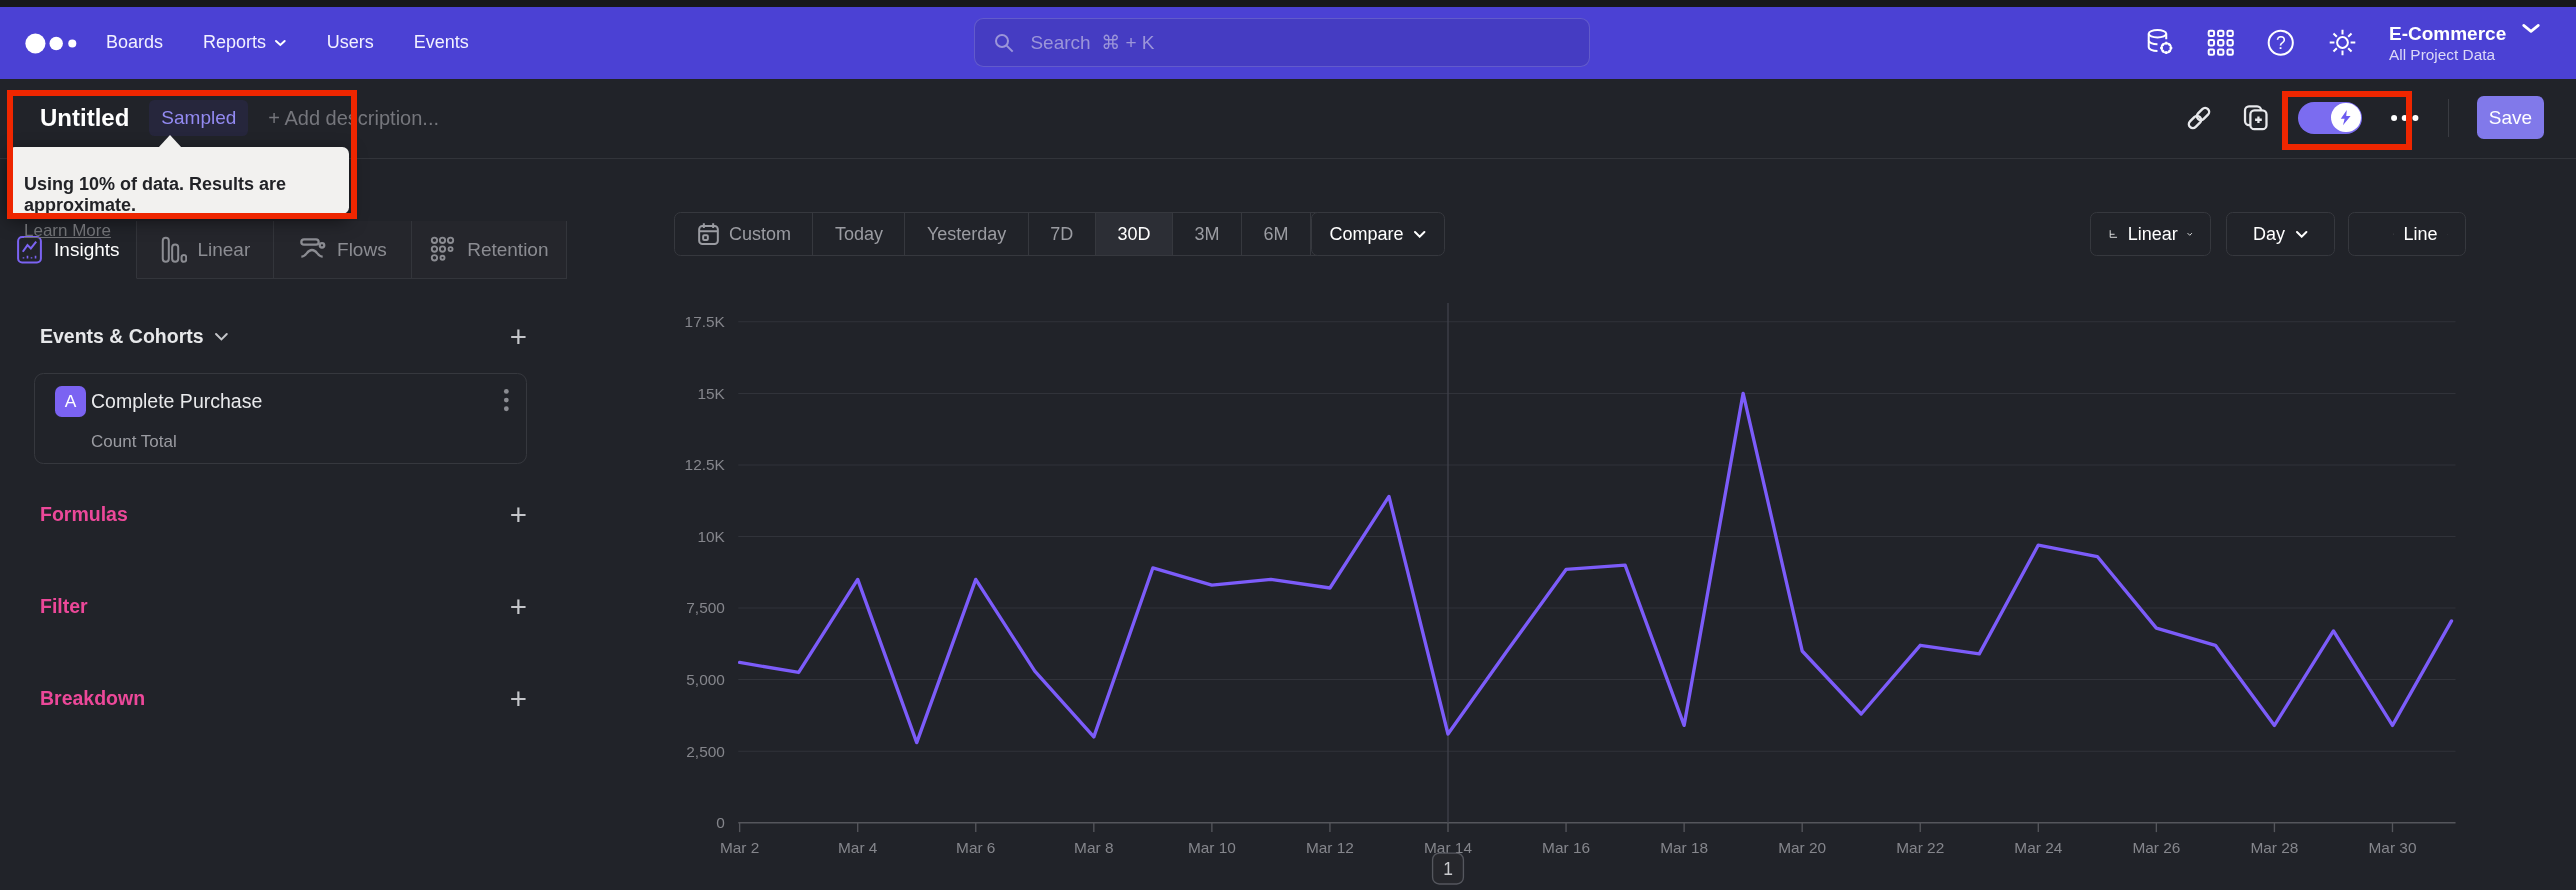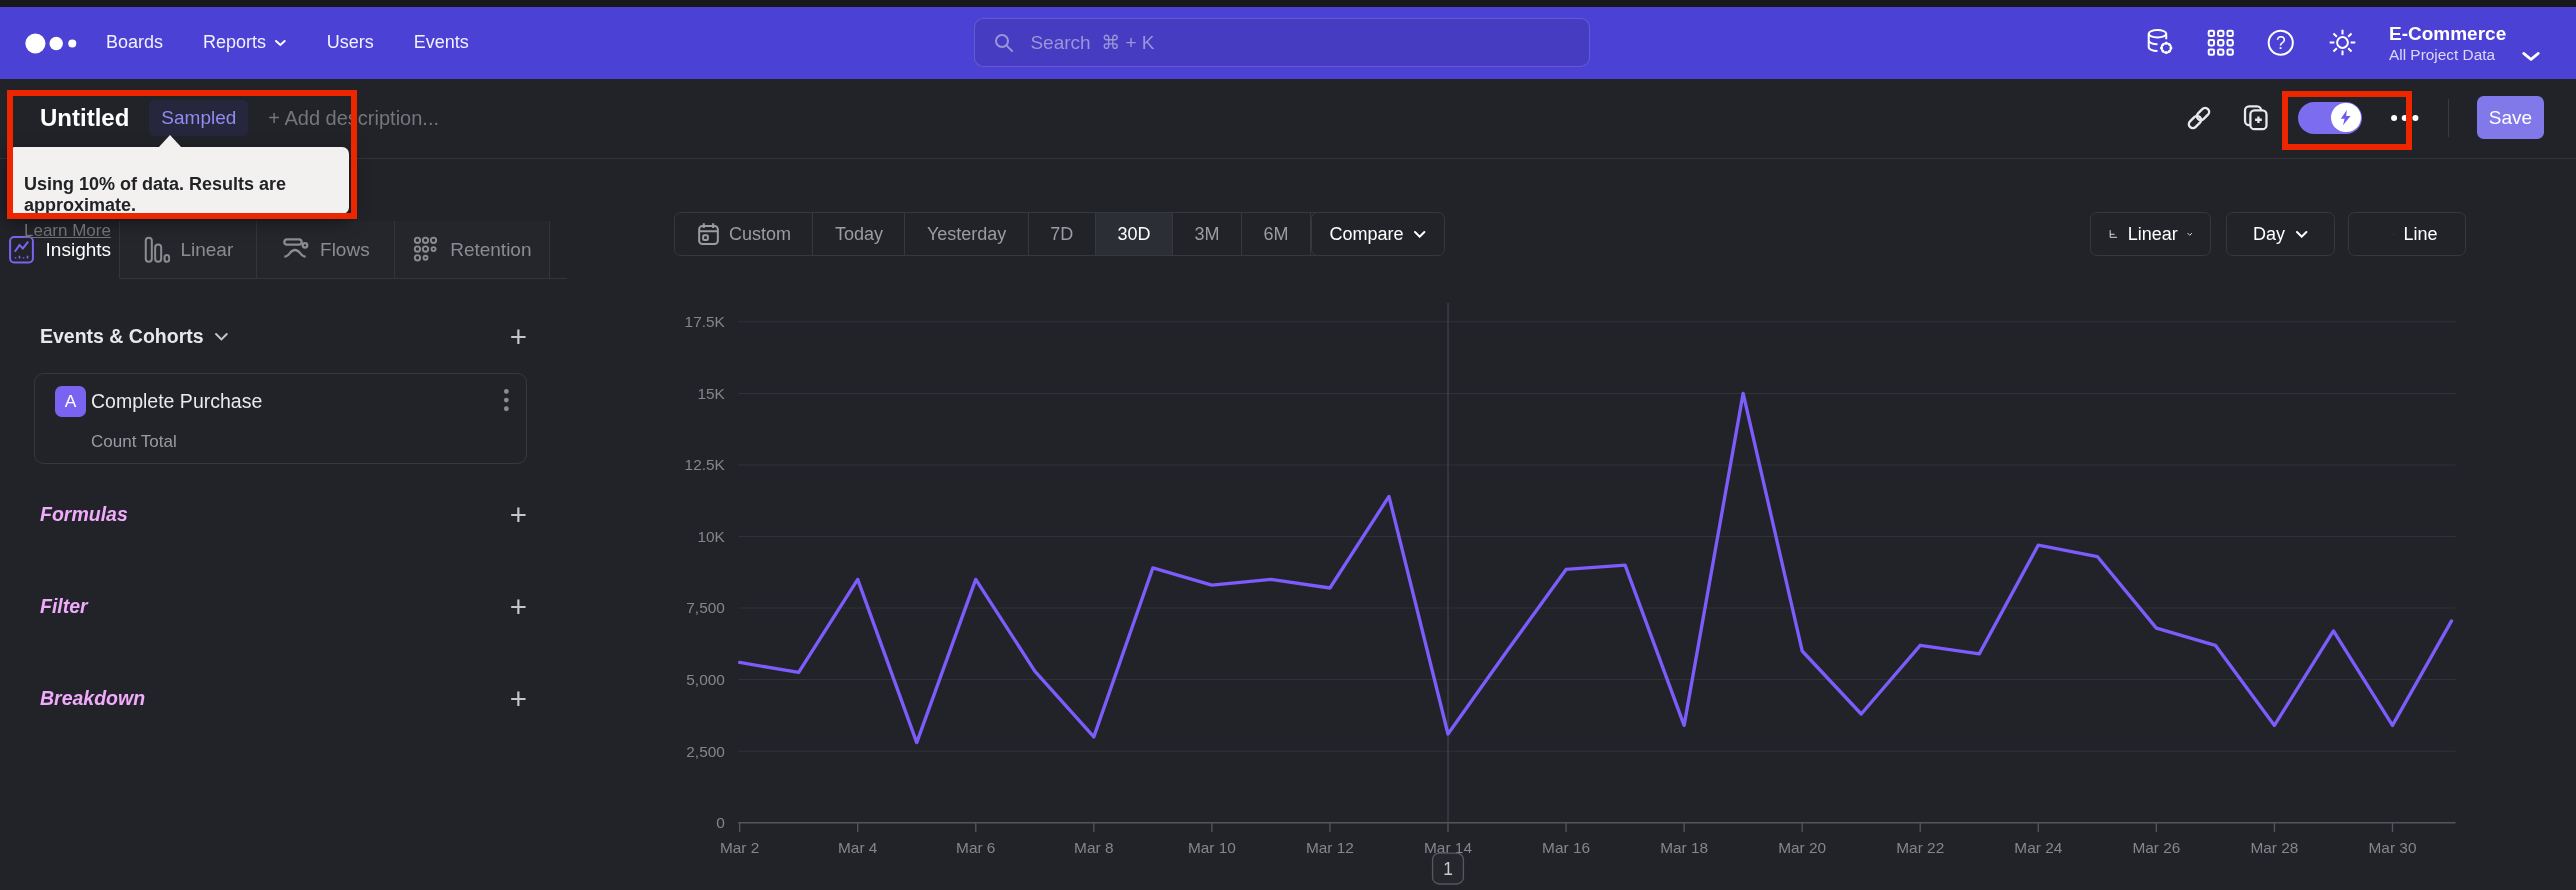--- a/index.html
+++ b/index.html
@@ -9,21 +9,21 @@
   .topstrip{position:absolute;left:0;top:0;width:100%;height:6.7px;background:#17181b;}
   .nav{position:absolute;left:0;top:6.7px;width:100%;height:72px;background:var(--nav);display:flex;align-items:center;}
   .logo{position:absolute;left:24px;top:23px;}
   .nav-items{position:absolute;left:86px;top:0;height:72px;display:flex;align-items:center;}
   .nav-item{display:flex;align-items:center;gap:8px;padding:0 20px;font-size:18px;color:#f2f1ff;cursor:pointer;}
   .search{position:absolute;left:974px;top:11.4px;width:616px;height:49px;background:var(--search-bg);border:1.3px solid rgba(255,255,255,0.16);border-radius:9.4px;display:flex;align-items:center;padding:0 17.4px;box-sizing:border-box;gap:12px;}
   .search input{flex:1;background:transparent;border:none;outline:none;font-size:19px;color:#cfcbf2;font-family:"Liberation Sans",sans-serif;}
   .search input::placeholder{color:#9b95d9;}
   .nav-right{position:absolute;right:35px;top:0;height:72px;display:flex;align-items:center;gap:31px;}
   .nav-icon{color:#f0effc;display:flex;align-items:center;justify-content:center;cursor:pointer;}
-  .project{display:flex;align-items:flex-end;gap:14.8px;cursor:pointer;}
+  .project{display:flex;align-items:flex-start;gap:14.8px;cursor:pointer;}
   .project-name{font-size:19px;font-weight:bold;color:#ffffff;line-height:23px;}
   .project-scope{font-size:15.4px;color:#dcd9f8;line-height:19px;}
   
   .report-header{position:absolute;left:0;top:78px;width:100%;height:81px;border-bottom:1.3px solid #32343a;box-sizing:border-box;display:flex;align-items:center;padding-left:40px;gap:20px;}
   .report-title{font-size:24px;font-weight:bold;color:#ffffff;}
   .sampled-badge{background:#26263c;color:var(--badge-text);font-size:19px;padding:6.7px 12px;border-radius:5.4px;cursor:pointer;}
   .add-desc{font-size:20px;color:#75767c;cursor:text;}
   .header-right{position:absolute;right:32px;top:0;height:79px;display:flex;align-items:center;gap:28px;}
   .hicon{color:#e8e9ec;display:flex;align-items:center;cursor:pointer;}
   .toggle{position:relative;width:64px;height:32px;border-radius:16px;background:#7b6cf0;cursor:pointer;}
@@ -39,21 +39,21 @@
   .redbox{position:absolute;border:6px solid var(--annotation-red);box-sizing:border-box;z-index:8;pointer-events:none;}
   .red1{left:6.7px;top:90px;width:350px;height:129px;}
   .red2{left:2282px;top:91px;width:130px;height:59px;}
   
   .tabs{position:absolute;left:0;top:221px;width:567px;height:58px;display:flex;}
   .tab{display:flex;align-items:center;justify-content:center;gap:10.7px;font-size:19px;color:#8b8c92;background:#25262c;border-right:1.3px solid #33353b;border-bottom:1.3px solid #33353b;box-sizing:border-box;cursor:pointer;}
   .tab.active{background:#212329;color:#ffffff;border-bottom:1.3px solid transparent;}
   .tab-fill{flex:1;border-bottom:1.3px solid #33353b;box-sizing:border-box;}
   .side-row{position:absolute;left:40px;width:487px;height:29.5px;display:flex;align-items:center;justify-content:space-between;}
   .side-row .side-title{display:flex;align-items:center;gap:10.7px;font-size:19.5px;font-weight:bold;color:#e7e8ea;cursor:pointer;}
-  .side-row.dim .side-title{color:#f0abfc;cursor:default;font-style:italic;}
+  .side-row.dim .side-title{color:#ec4899;cursor:default;}
   .plus-btn{font-size:29.5px;font-weight:200;color:#c4c5c9;line-height:27px;cursor:pointer;}
   .event-card{position:absolute;left:34px;top:373px;width:493px;height:91px;border:1.3px solid #36383e;border-radius:9.4px;box-sizing:border-box;cursor:pointer;}
   .event-badge{position:absolute;left:20px;top:12px;width:31px;height:31px;border-radius:6.7px;background:var(--accent);color:#fff;font-size:17.4px;display:flex;align-items:center;justify-content:center;}
   .event-name{position:absolute;left:56px;top:16px;font-size:19.5px;color:#e9eaec;}
   .event-kebab{position:absolute;right:16px;top:12px;color:#8b8c92;cursor:pointer;}
   .event-metric{position:absolute;left:56px;top:58px;font-size:17px;color:#9b9ca2;cursor:pointer;}
   
   .seg-group{position:absolute;left:674px;top:212px;height:44px;display:flex;border:1.3px solid #36383e;border-radius:6.7px;box-sizing:border-box;overflow:hidden;background:#212329;}
   .seg{display:flex;align-items:center;justify-content:center;gap:9.4px;padding:0 21.5px;font-size:18px;color:#9b9ca2;border-right:1.3px solid #36383e;box-sizing:border-box;cursor:pointer;white-space:nowrap;}
   .seg:last-child{border-right:none;}
@@ -200,21 +200,21 @@
   <div class="tooltip-arrow"></div>
   <div class="tooltip">
     <div class="msg">Using 10% of data. Results are approximate.</div>
     <span class="link">Learn More</span>
   </div>
 
   <div class="redbox red1"></div>
   <div class="redbox red2"></div>
 
   <div class="tabs">
-    <div class="tab active" style="width:120px;">
+    <div class="tab active" style="width:137px;">
       <span>
         <svg width="27" height="29.5" viewBox="0 0 40 44" fill="none" stroke="#7b63f2" stroke-width="3">
             <rect x="3" y="3" width="34" height="38" rx="6"></rect>
             <path d="M10 25 L17 15 l5 5 8-10"></path>
             <path d="M11 33 v2 M17 31 v4 M23 33 v2 M29 31 v4" stroke-width="2.4"></path>
           </svg>
       </span>
       <span>Insights</span>
     </div>
     <div class="tab" style="width:137px;">

